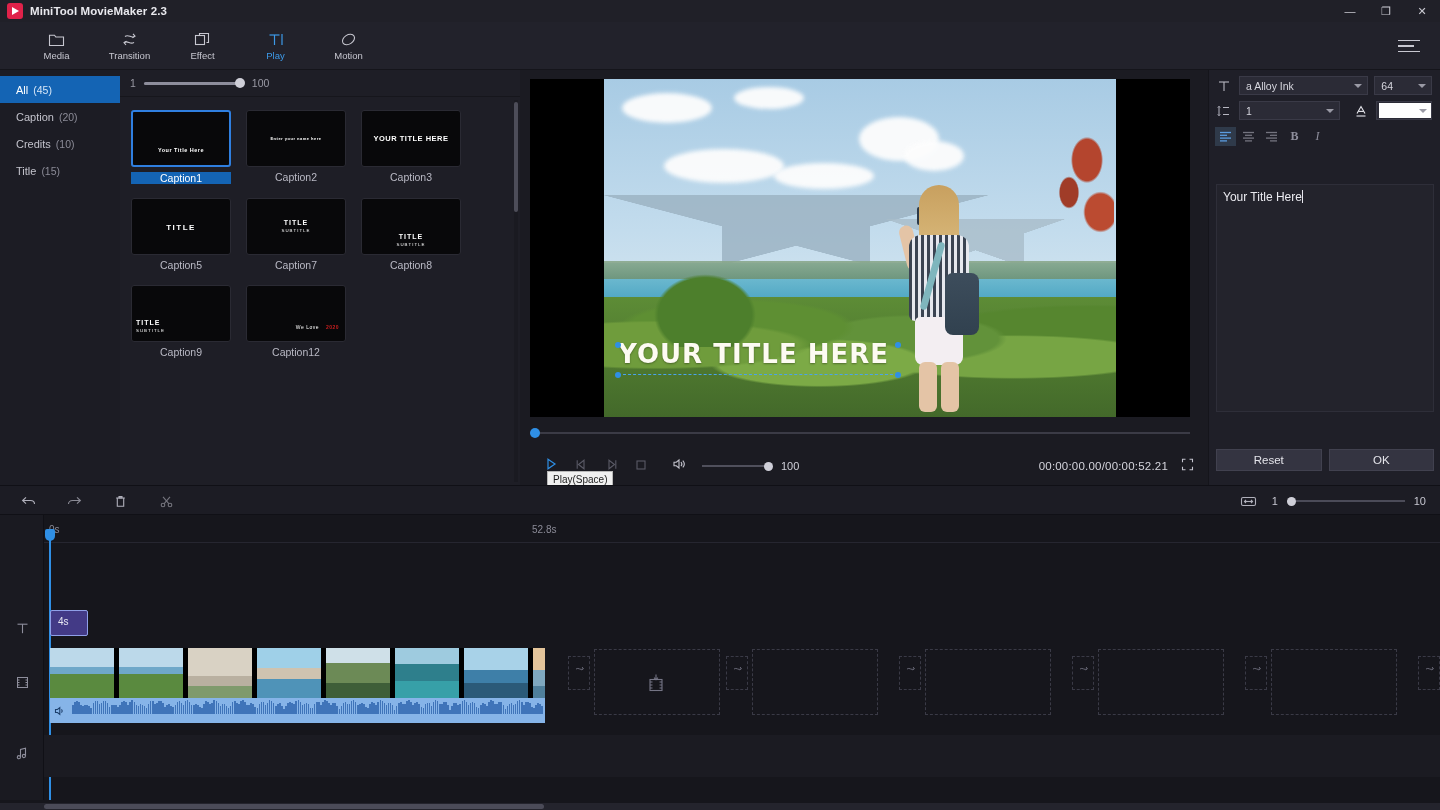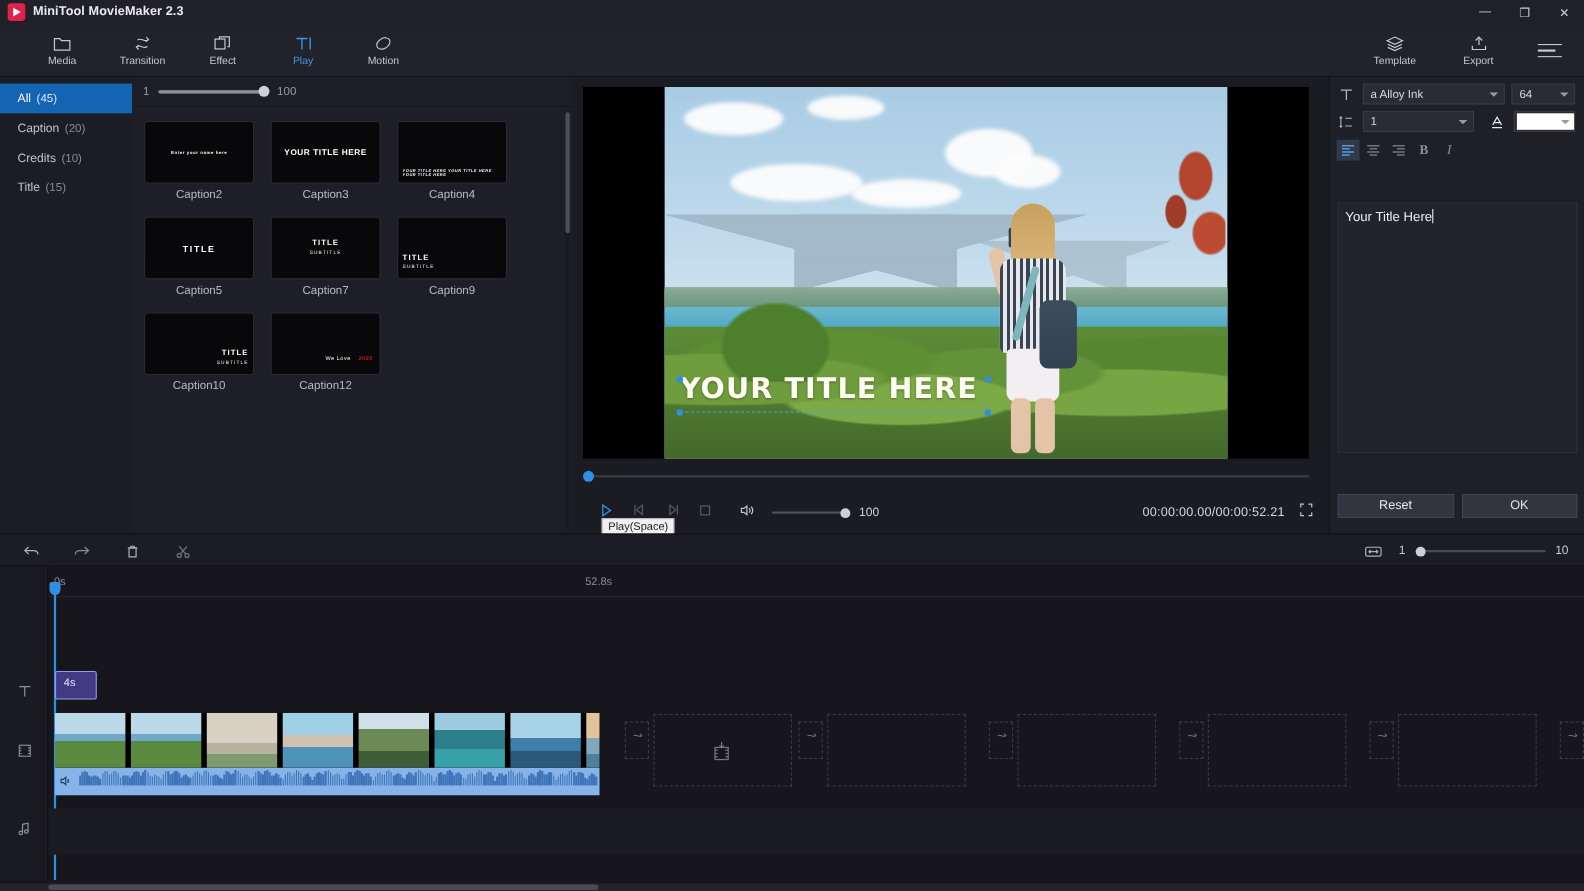--- a/index.html
+++ b/index.html
@@ -341,42 +341,20 @@
       <div class="tool-item">
         <span>
           <svg width="17" height="15" viewBox="0 0 17 15" fill="none" stroke="#c7c7d0" stroke-width="1.1">
             <ellipse cx="8.5" cy="7.5" rx="6.5" ry="4.6" transform="rotate(-32 8.5 7.5)"></ellipse>
           </svg>
         </span>
         <span>Motion</span>
       </div>
     </div>
 
-    <div class="tool-group tool-right">
-      <div class="tool-item wide">
-        <span>
-          <svg width="18" height="15" viewBox="0 0 18 15" fill="none" stroke="#c7c7d0" stroke-width="1.1">
-            <path d="M9 1.7L16 5 9 8.3 2 5z"></path>
-              <path d="M2.6 8.2L9 11.2l6.4-3"></path>
-              <path d="M2.6 11.1L9 14l6.4-2.9"></path>
-          </svg>
-        </span>
-        <span>Template</span>
-      </div>
-      <div class="tool-item wide">
-        <span>
-          <svg width="17" height="15" viewBox="0 0 17 15" fill="none" stroke="#c7c7d0" stroke-width="1.1">
-            <path d="M8.5 2v7"></path>
-              <path d="M5.5 4.8L8.5 1.8l3 3"></path>
-              <path d="M2.5 9.5v3.5h12V9.5"></path>
-          </svg>
-        </span>
-        <span>Export</span>
-      </div>
-    </div>
 
     <div class="hamburger">
       <i></i>
         <i></i>
         <i></i>
     </div>
   </div>
 
   <div class="cat-panel">
     <div class="cat-item selected" style="margin-top:6px">
@@ -403,74 +381,74 @@
       <div class="sl-track">
         <div class="sl-fill"></div>
         <div class="sl-knob"></div>
       </div>
       <span class="sl-max">100</span>
     </div>
 
     <div class="grid">
       <div class="grid-inner">
 
+        <div class="cell selected">
+          <div class="thumb">
+            <div class="tt mid" style="bottom:12px;font-size:5.5px">Your  Title Here</div>
+          </div>
+          <div class="cap-wrap"><span class="cap selected">Caption1</span></div>
+        </div>
 
         <div class="cell">
           <div class="thumb">
             <div class="tt mid" style="top:25px;font-size:4px">Enter your name here</div>
           </div>
           <div class="cap-wrap"><span class="cap">Caption2</span></div>
         </div>
 
         <div class="cell">
           <div class="thumb">
             <div class="tt mid" style="top:23px;font-size:7.5px">YOUR TITLE HERE</div>
           </div>
           <div class="cap-wrap"><span class="cap">Caption3</span></div>
         </div>
 
-        <div class="cell">
-          <div class="thumb">
-            <div class="tt" style="left:4px;bottom:5px;font-size:3.6px;font-style:italic">YOUR TITLE HERE YOUR TITLE HERE YOUR TITLE HERE</div>
-          </div>
-          <div class="cap-wrap"><span class="cap">Caption4</span></div>
-        </div>
 
         <div class="cell">
           <div class="thumb">
             <div class="tt mid" style="top:24px;font-size:8px;letter-spacing:1.5px">TITLE</div>
           </div>
           <div class="cap-wrap"><span class="cap">Caption5</span></div>
         </div>
 
 
         <div class="cell">
           <div class="thumb">
             <div class="tt mid" style="top:20px;font-size:7px;letter-spacing:1px">TITLE</div>
             <div class="tt mid" style="top:29px;font-size:4.4px;letter-spacing:1px;font-weight:normal">SUBTITLE</div>
           </div>
           <div class="cap-wrap"><span class="cap">Caption7</span></div>
         </div>
 
+        <div class="cell">
+          <div class="thumb">
+            <div class="tt mid" style="top:34px;font-size:7px;letter-spacing:1px">TITLE</div>
+            <div class="tt mid" style="top:43px;font-size:4.4px;letter-spacing:1px;font-weight:normal">SUBTITLE</div>
+          </div>
+          <div class="cap-wrap"><span class="cap">Caption8</span></div>
+        </div>
 
         <div class="cell">
           <div class="thumb">
             <div class="tt" style="left:4px;top:33px;font-size:7px;letter-spacing:1px">TITLE</div>
             <div class="tt" style="left:4px;top:42px;font-size:4.4px;letter-spacing:1px;font-weight:normal">SUBTITLE</div>
           </div>
           <div class="cap-wrap"><span class="cap">Caption9</span></div>
         </div>
 
-        <div class="cell">
-          <div class="thumb">
-            <div class="tt" style="right:4px;top:33px;font-size:7px;letter-spacing:1px">TITLE</div>
-            <div class="tt" style="right:4px;top:42px;font-size:4.4px;letter-spacing:1px;font-weight:normal">SUBTITLE</div>
-          </div>
-          <div class="cap-wrap"><span class="cap">Caption10</span></div>
-        </div>
 
 
         <div class="cell">
           <div class="thumb">
             <div class="tt" style="right:26px;top:38px;font-size:5px;font-weight:normal">We Love</div>
             <div class="tt" style="right:6px;top:38px;font-size:5px;color:#cc1f1f">2020</div>
           </div>
           <div class="cap-wrap"><span class="cap">Caption12</span></div>
         </div>
 

